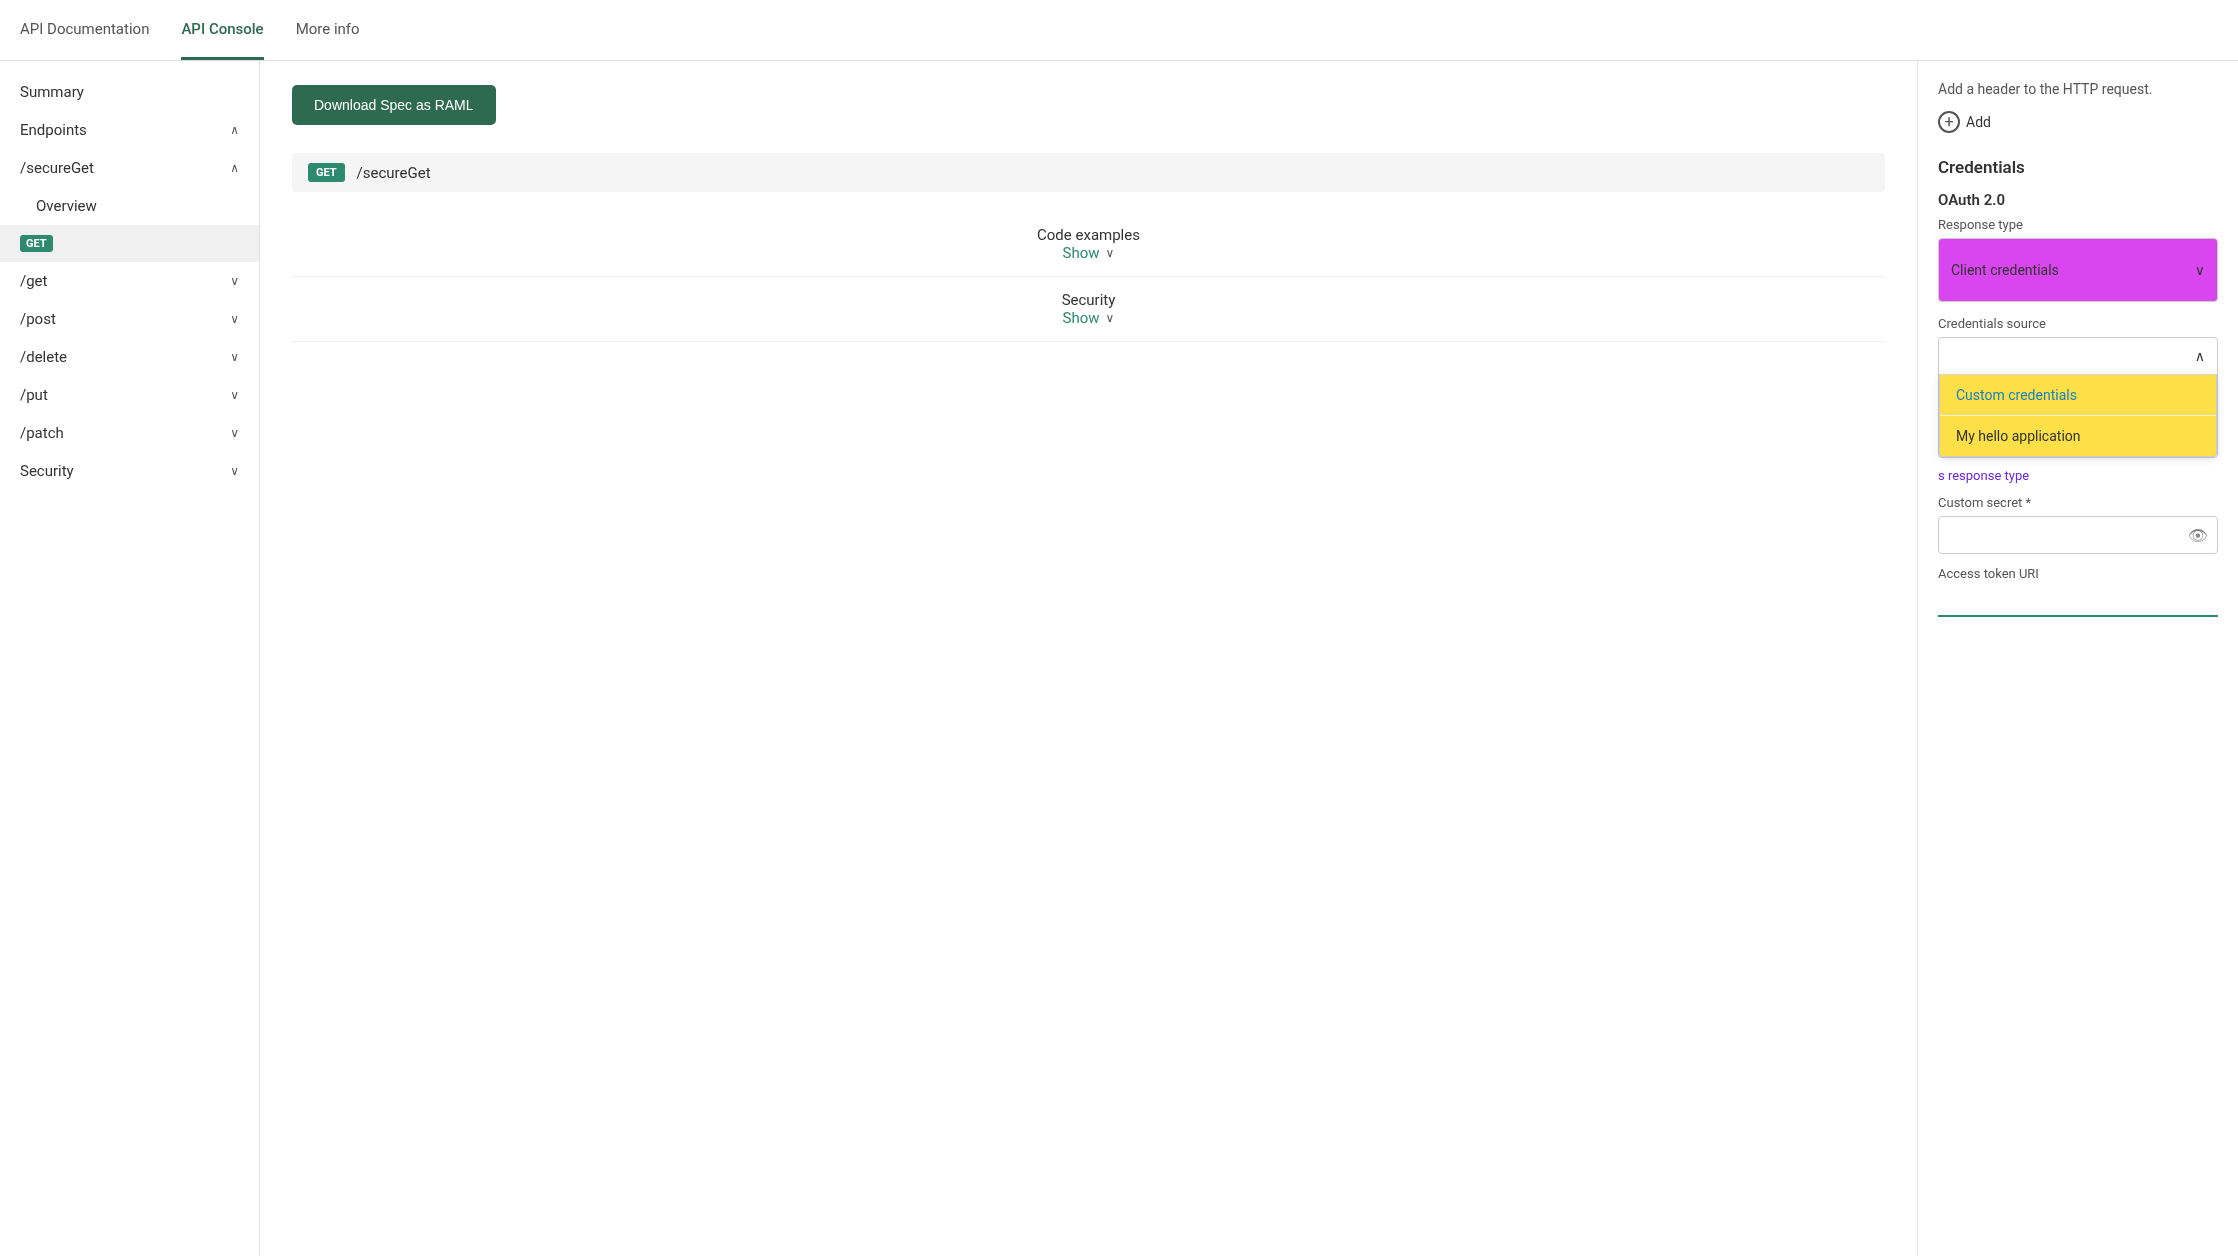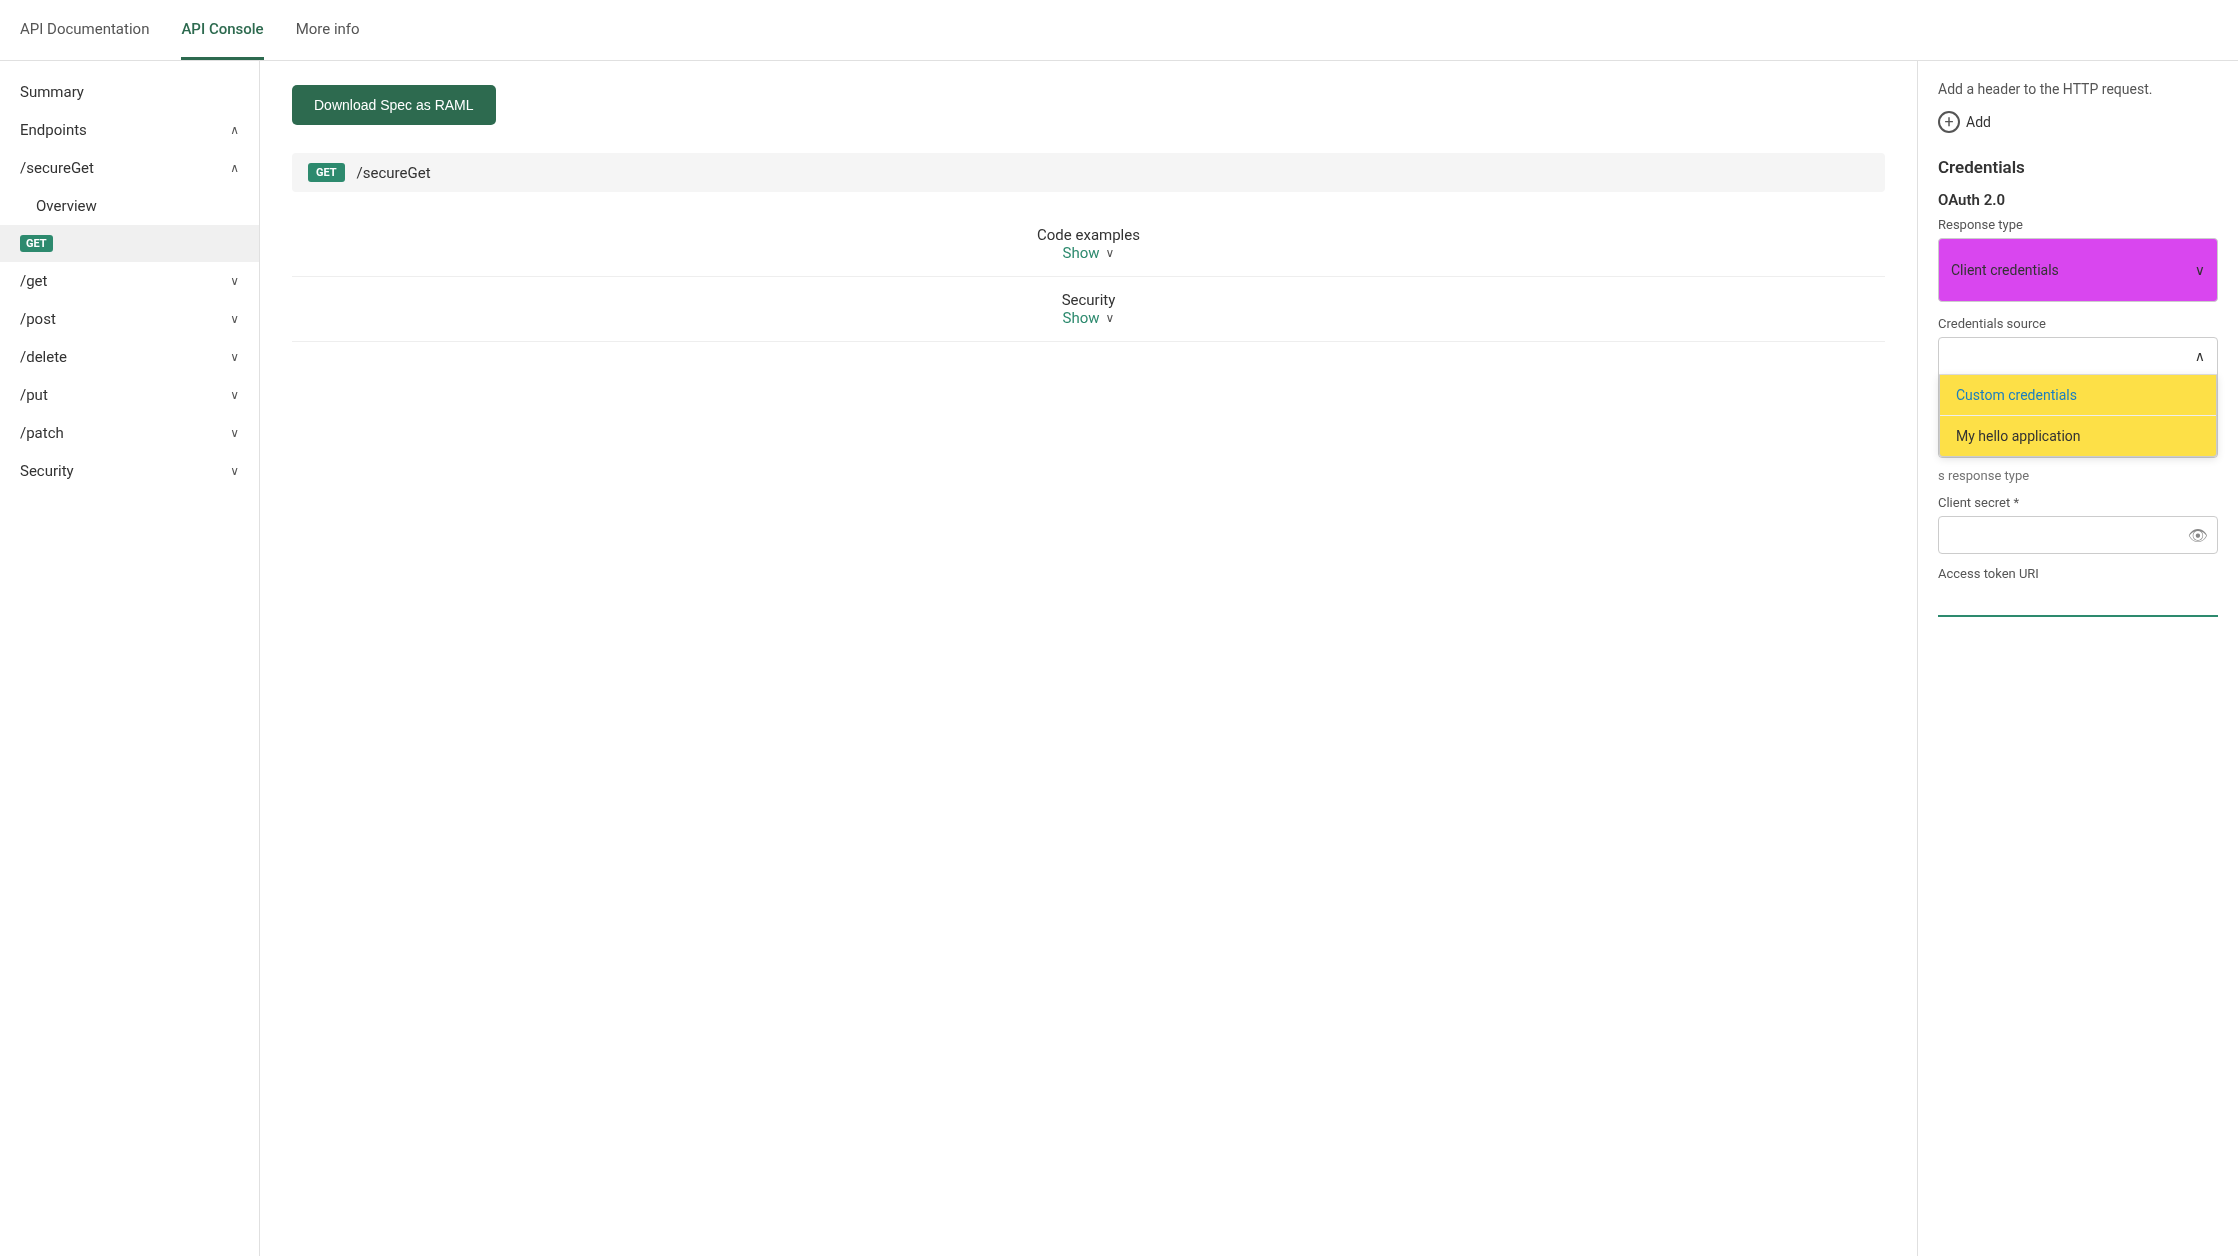--- a/index.html
+++ b/index.html
@@ -269,21 +269,21 @@
       right: 10px;
       top: 50%;
       transform: translateY(-50%);
       color: #888;
       cursor: pointer;
       font-size: 16px;
     }
 
     .error-text {
       font-size: 13px;
-      color: #737373;
+      color: #6d28d9;
       margin-bottom: 12px;
     }
 
     .client-secret-label {
       font-size: 13px;
       color: #555;
       margin-bottom: 6px;
       margin-top: 8px;
     }
 
@@ -410,21 +410,21 @@
         <div class="source-dropdown-options">
           <div class="dropdown-option selected">Custom credentials</div>
           <div class="dropdown-option">My hello application</div>
         </div>
       </div>
 
       <div style="margin-top: 10px;">
         <div class="error-text">s response type</div>
       </div>
 
-      <div class="client-secret-label">Client secret *</div>
+      <div class="client-secret-label">Custom secret *</div>
       <div class="input-field-container">
         <input type="password" class="input-field" value="" style="">
         <span class="eye-icon">👁</span>
       </div>
 
       <div class="access-token-label">Access token URI</div>
       <div class="input-field-container">
         <input type="text" class="access-token-input" value="" style="">
       </div>
     </div>

